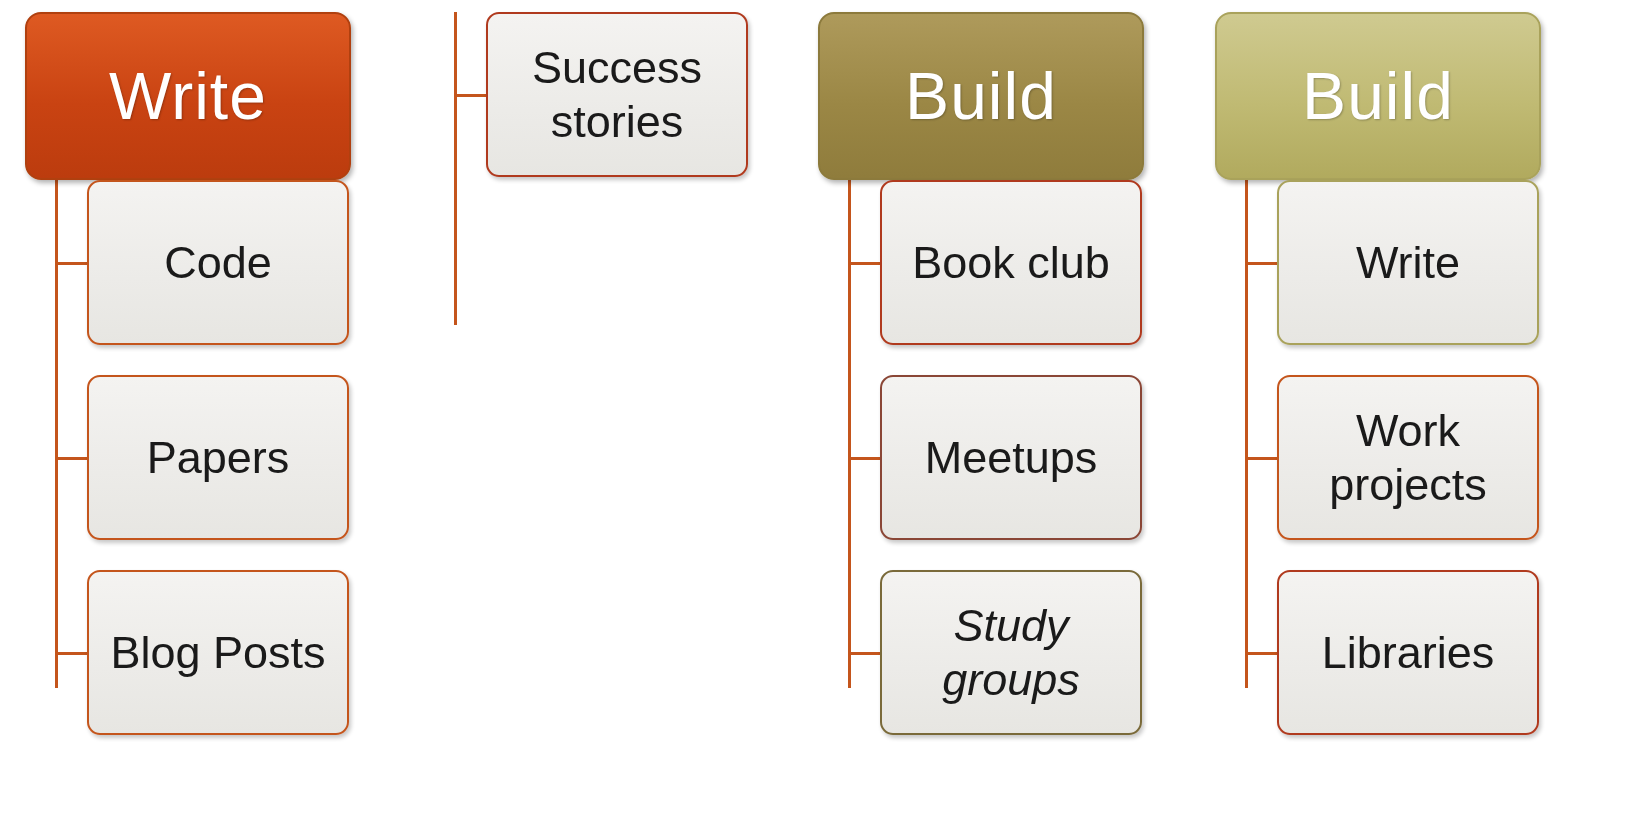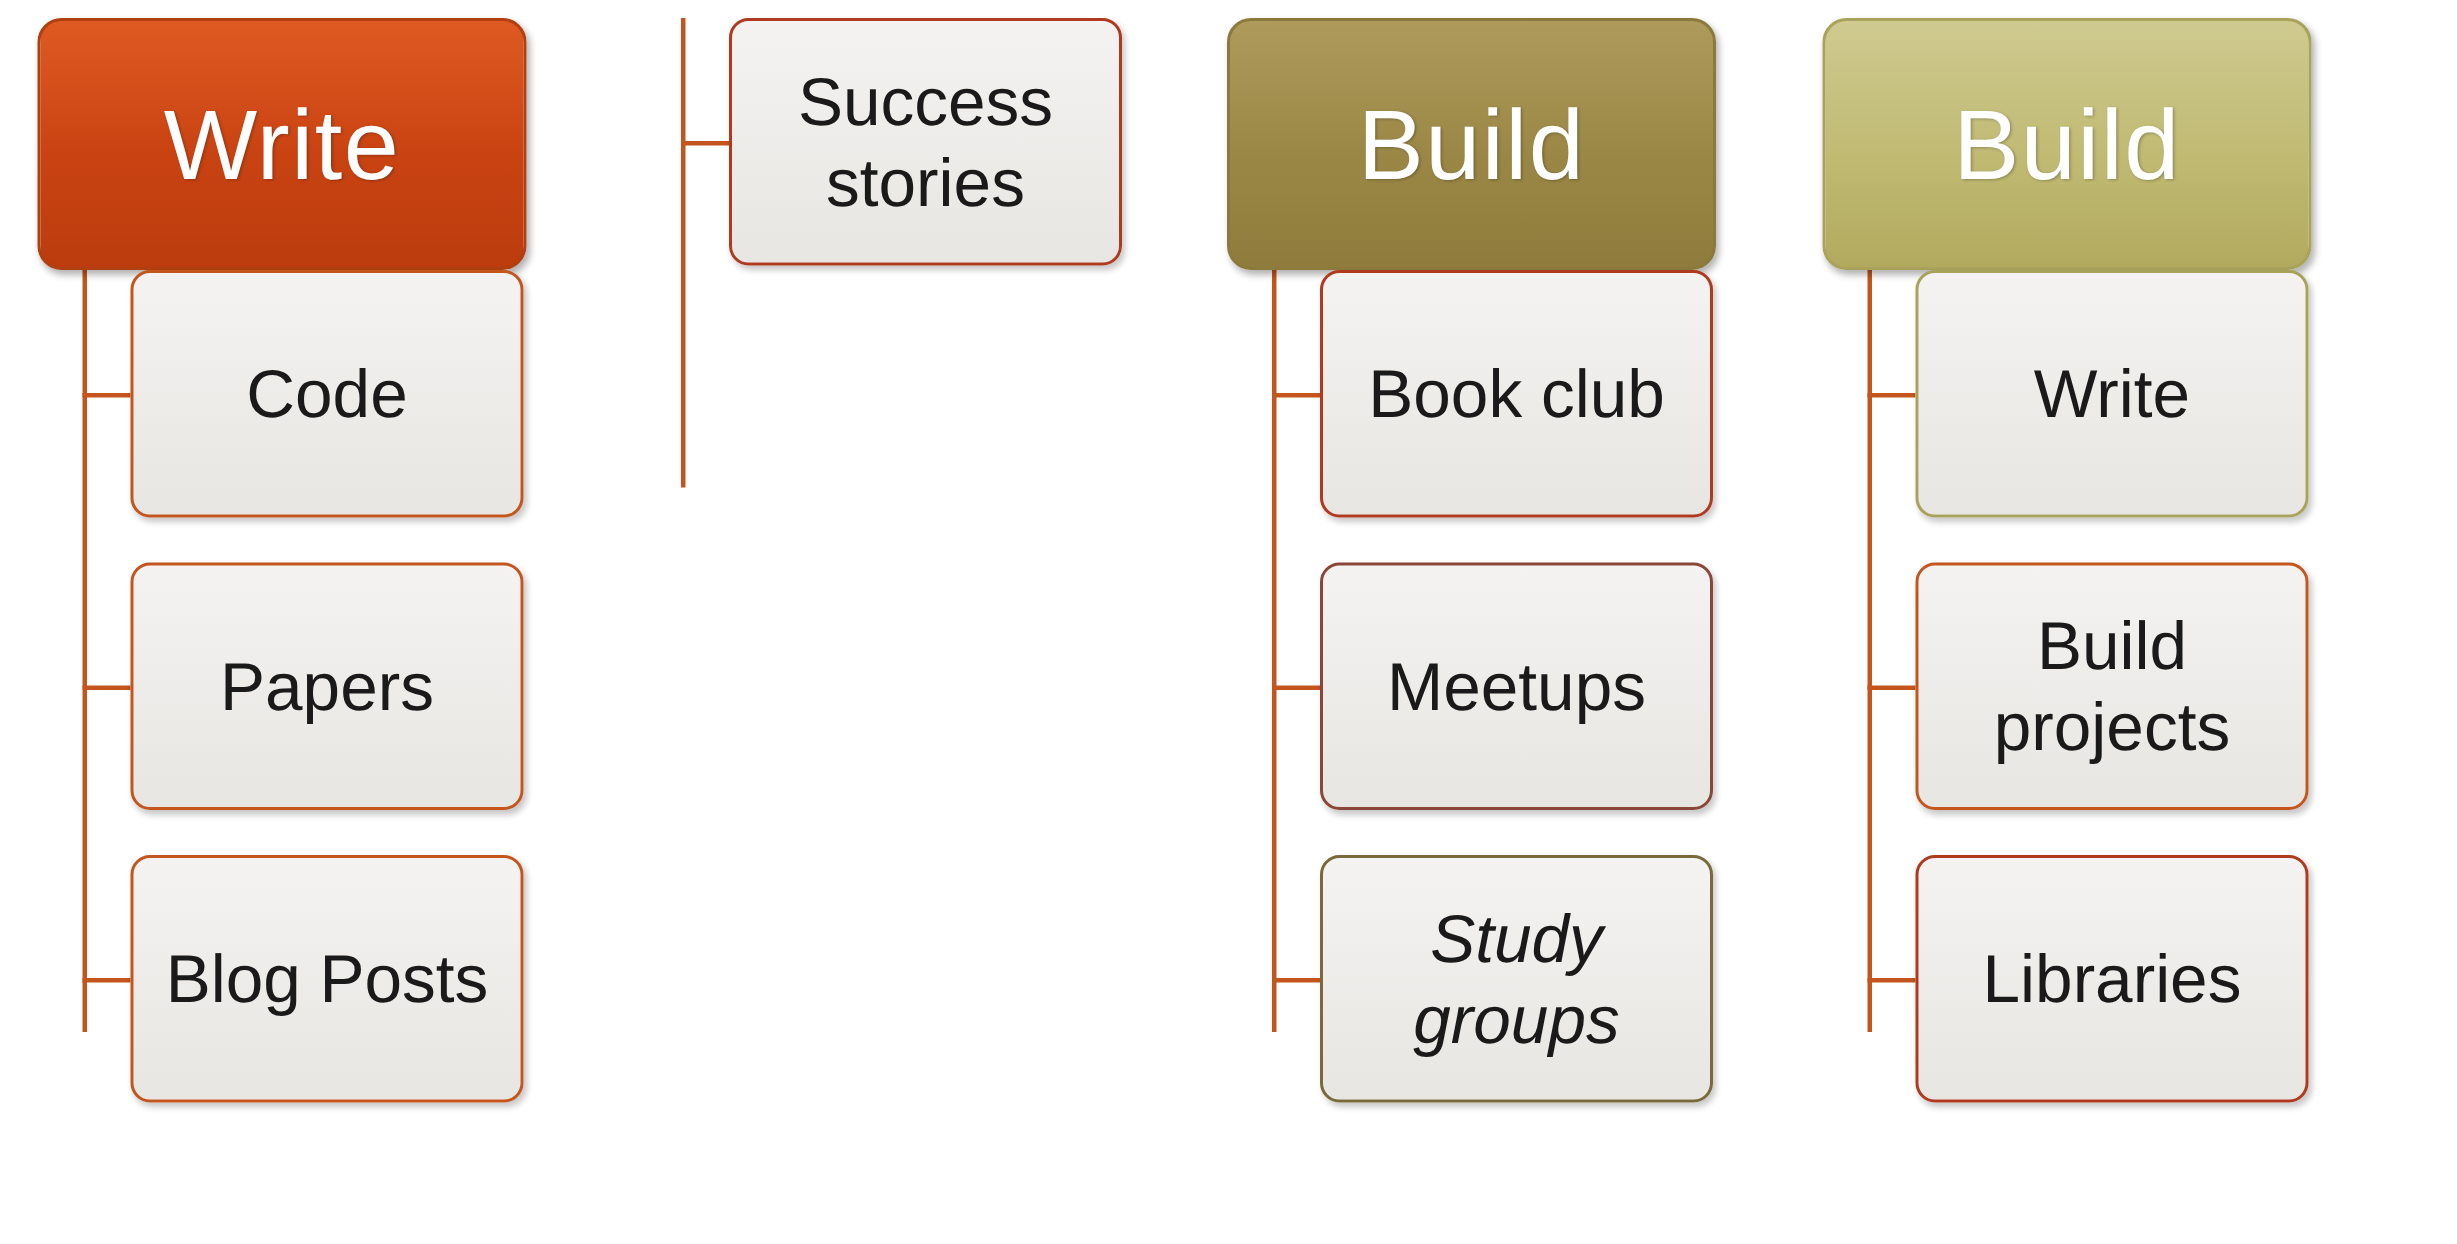--- a/index.html
+++ b/index.html
@@ -169,21 +169,21 @@
       <div class="vline"></div>
       <div class="child-row">
         <div class="hline"></div>
         <div class="child-box b-olive">
           <span>Write</span>
         </div>
       </div>
       <div class="child-row">
         <div class="hline"></div>
         <div class="child-box b-orange">
-          <span>Build projects</span>
+          <span>Work projects</span>
         </div>
       </div>
       <div class="child-row">
         <div class="hline"></div>
         <div class="child-box b-red">
           <span>Libraries</span>
         </div>
       </div>
     </div>
   </div>

